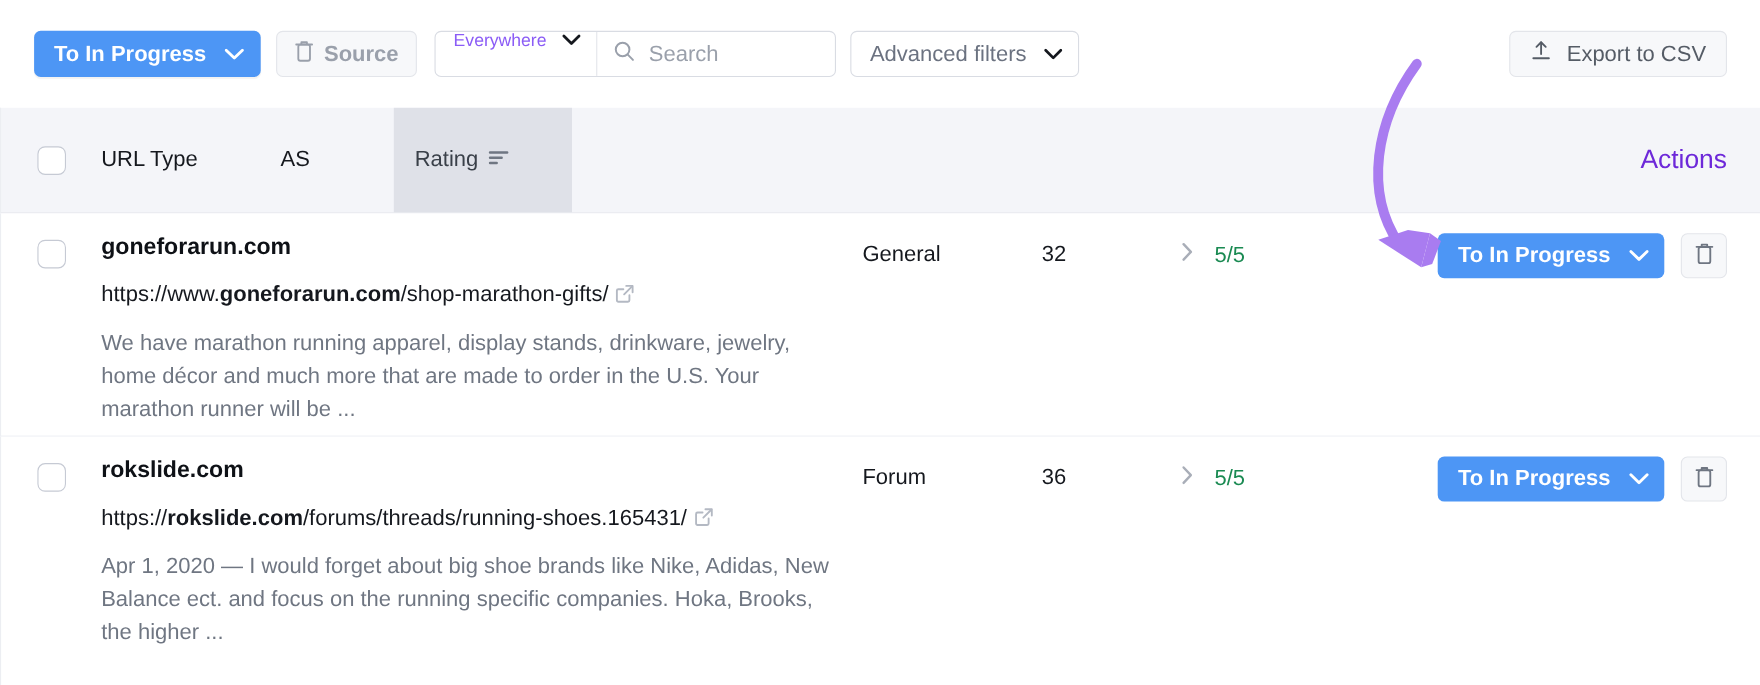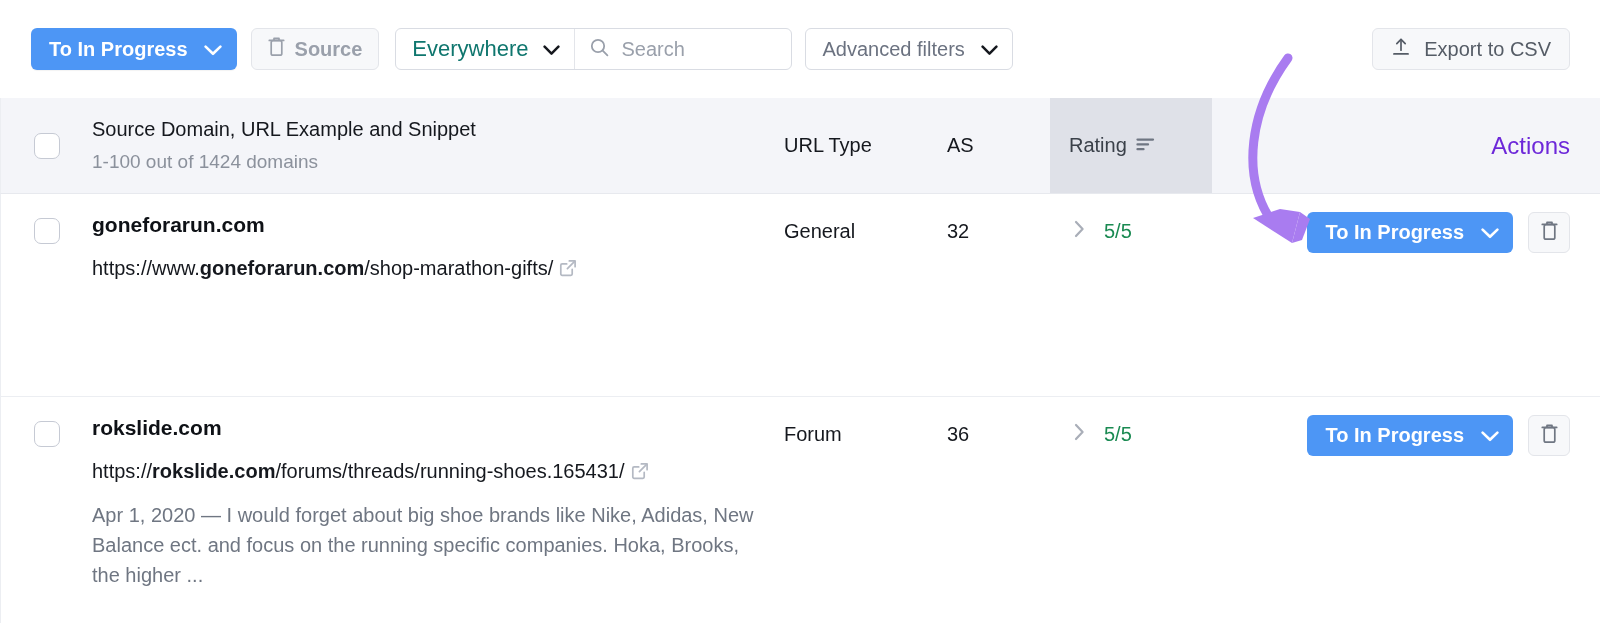--- a/index.html
+++ b/index.html
@@ -67,25 +67,25 @@
     display: inline-flex;
     align-items: stretch;
     height: 42px;
     border: 1px solid #d9dce3;
     border-radius: 6px;
     overflow: hidden;
     background: #fff;
   }
   .seg-select {
     display: inline-flex;
-    align-items: center;
+    align-items: flex-start;
     gap: 14px;
     padding: 0 14px 0 16px;
-    font-size: 22px;
-    color: #0f766e;
+    font-size: 16px;
+    color: #8b5cf6;
     font-weight: 400;
     cursor: pointer;
     white-space: nowrap;
     border-right: 1px solid #e3e5ea;
   }
   .seg-search {
     display: inline-flex;
     align-items: center;
     gap: 13px;
     padding: 0 16px 0 15px;
@@ -372,24 +372,20 @@
       </span>
       <span>Export to CSV</span>
     </div>
   </div>
 
   <div class="table">
 
     <div class="row header">
       <div class="c-check">
         <div class="checkbox"></div>
-      </div>
-      <div class="c-main">
-        <div class="hdr-title">Source Domain, URL Example and Snippet</div>
-        <div class="hdr-sub">1-100 out of 1424 domains</div>
       </div>
       <div class="c-type">URL Type</div>
       <div class="c-as">AS</div>
       <div class="c-rating">
         <span>Rating</span>
         <span>
           <svg width="19" height="15" viewBox="0 0 19 15" fill="none">
             <path d="M1.5 2.6h15.5" stroke="#6f7682" stroke-width="2.3" stroke-linecap="round"></path>
             <path d="M1.5 7.4h10.5" stroke="#6f7682" stroke-width="2.3" stroke-linecap="round"></path>
             <path d="M1.5 12.2h6" stroke="#6f7682" stroke-width="2.3" stroke-linecap="round"></path>
@@ -403,20 +399,21 @@
       <div class="c-check">
         <div class="checkbox"></div>
       </div>
       <div class="c-main">
         <div class="domain">goneforarun.com</div>
         <div class="url"><span>https://www.</span><b>goneforarun.com</b><span>/shop-marathon-gifts/</span><span class="ext-ico"><svg width="18" height="18" viewBox="0 0 18 18" fill="none">
                 <path d="M10.3 1.9h5.8v5.8" stroke="#b4b9c3" stroke-width="1.7" stroke-linecap="round" stroke-linejoin="round"></path>
                 <path d="M15.6 2.4 L8.4 9.6" stroke="#b4b9c3" stroke-width="1.7" stroke-linecap="round"></path>
                 <path d="M13.2 10.4v4.6a1.3 1.3 0 0 1-1.3 1.3H3.1a1.3 1.3 0 0 1-1.3-1.3V6.2a1.3 1.3 0 0 1 1.3-1.3h4.6" stroke="#b4b9c3" stroke-width="1.7" stroke-linecap="round" stroke-linejoin="round"></path>
               </svg></span></div>
+        <div class="snippet">We have marathon running apparel, display stands, drinkware, jewelry, home décor and much more that are made to order in the U.S. Your marathon runner will be ...</div>
       </div>
       <div class="c-type">General</div>
       <div class="c-as">32</div>
       <div class="c-rating">
         <span>
           <svg width="11" height="18" viewBox="0 0 11 18" fill="none">
               <path d="M2 2 L8.6 9 L2 16" stroke="#a9aeb8" stroke-width="2.2" stroke-linecap="round" stroke-linejoin="round"></path>
             </svg>
         </span>
         <span class="rating-val">5/5</span>

